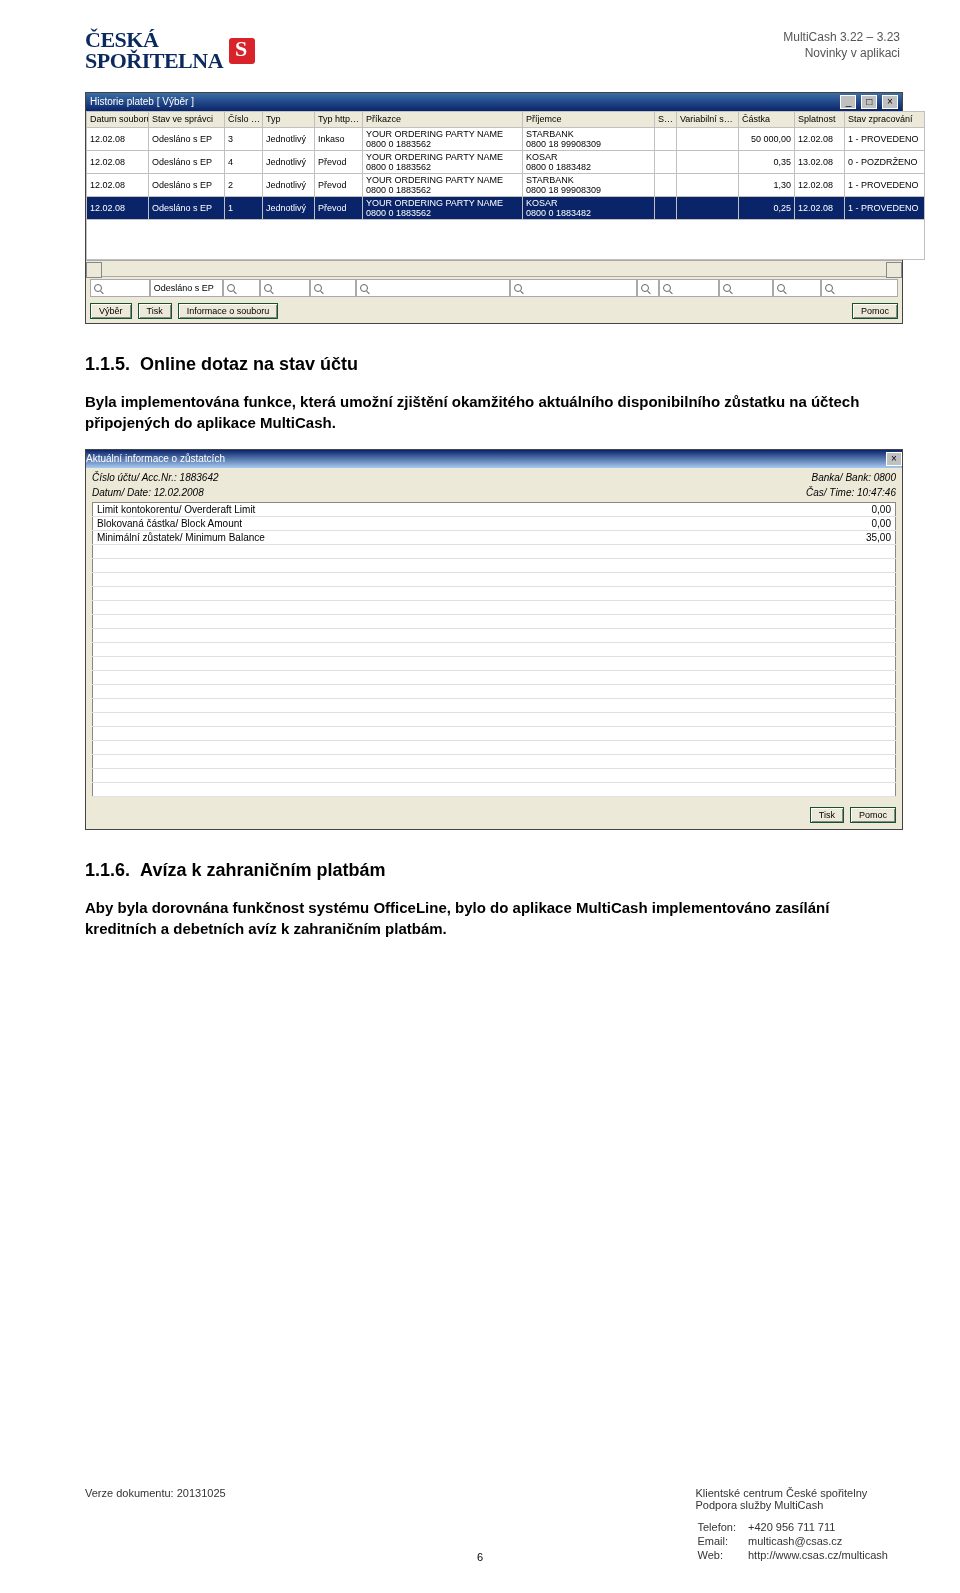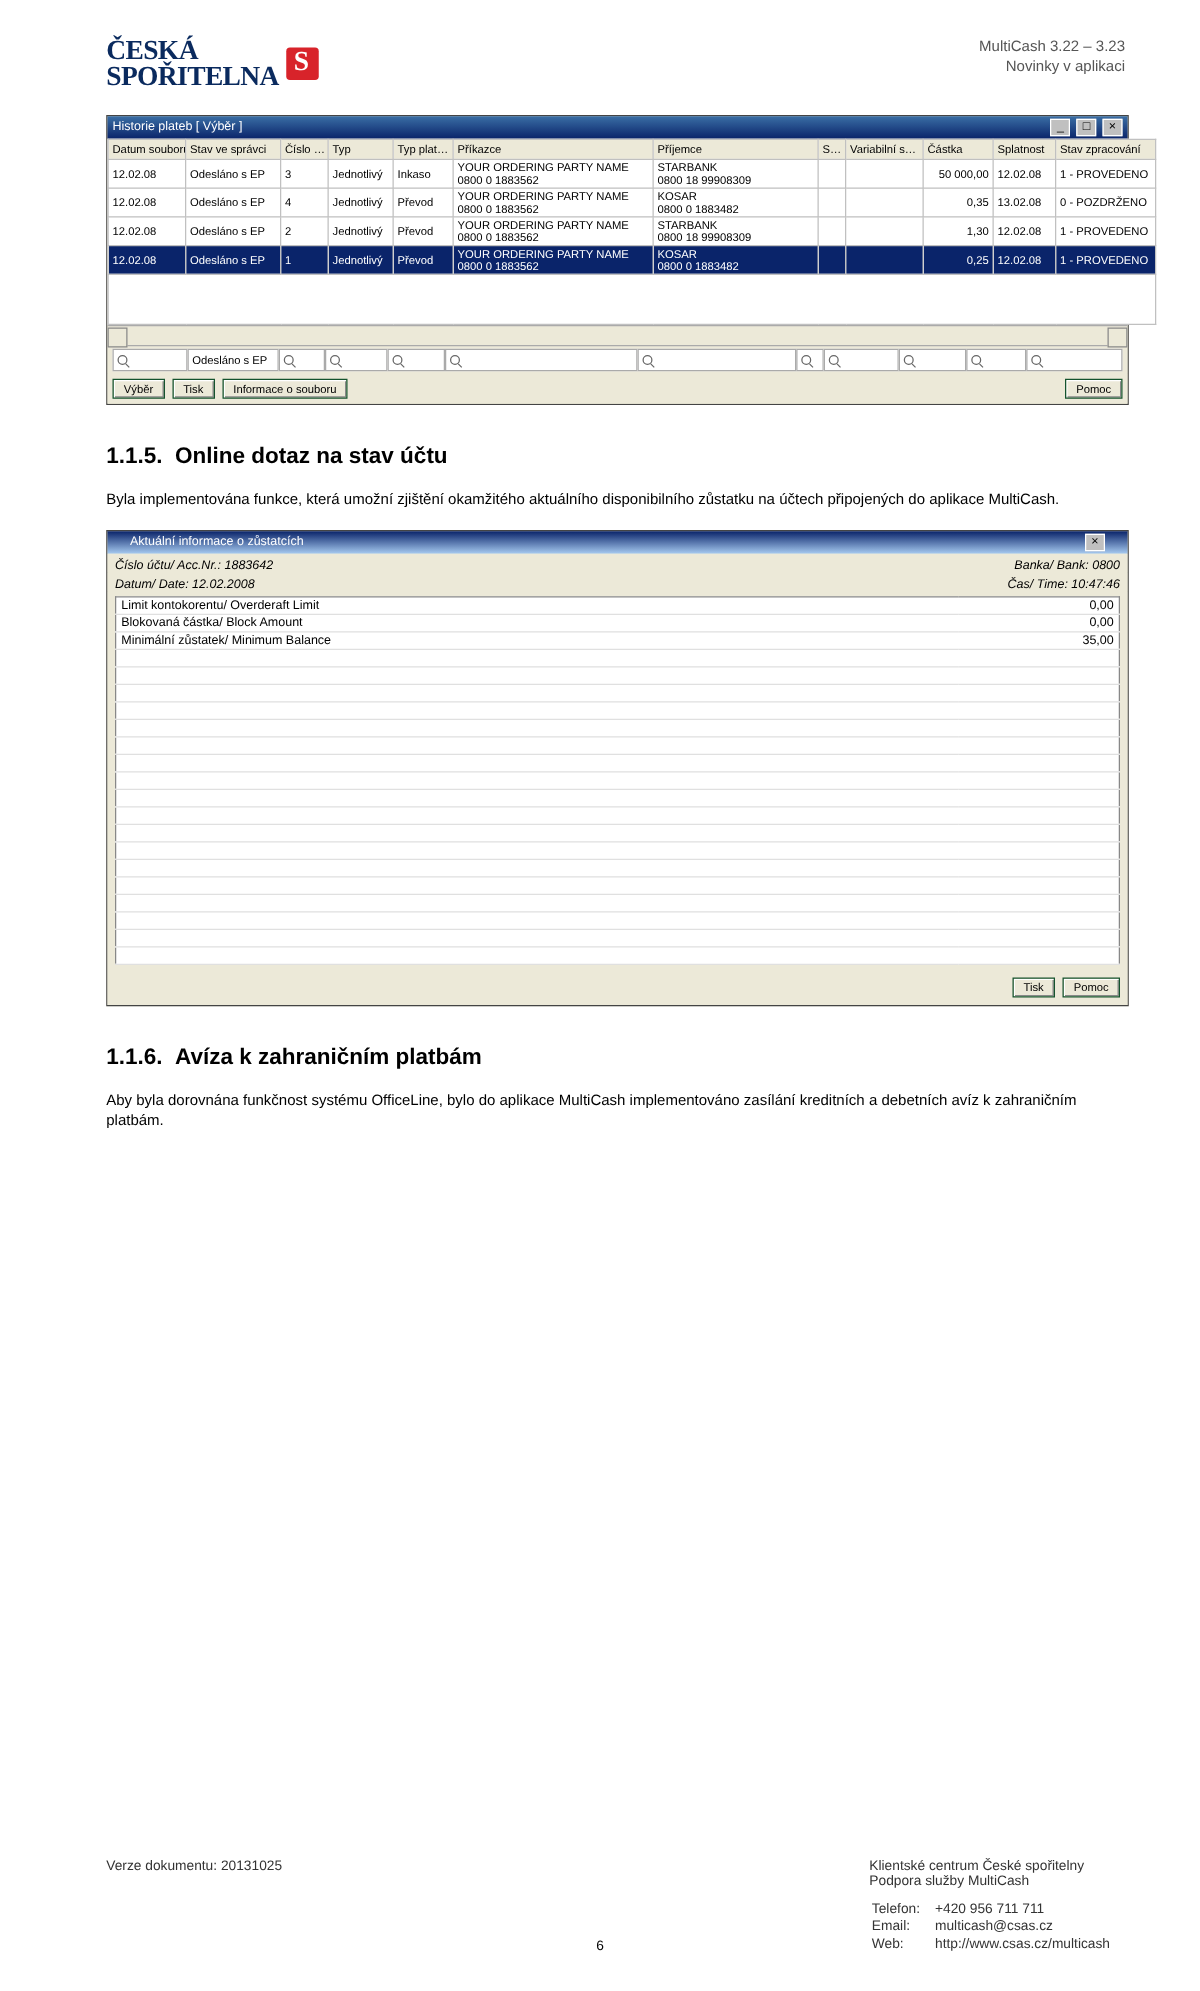--- a/index.html
+++ b/index.html
@@ -172,38 +172,39 @@
   }
   .mag:after { content: ""; position: absolute; width: 4px; height: 1px; background: #666; bottom: -2px; right: -3px; transform: rotate(45deg); }
 
   
   .section-num {
     font-size: 18px;
     font-weight: bold;
     margin: 24px 0 16px 0;
   }
   .section-body {
-    font-size: 12px;
+    font-size: 15px;
     line-height: 1.4;
     margin-bottom: 16px;
+    font-weight: bold;
   }
 
   
   .shot2 {
     width: 818px;
     margin: 0 auto 30px auto;
     border: 1px solid #444;
     background: #ece9d8;
     font-family: Tahoma, Arial, sans-serif;
     font-size: 10px;
   }
   .titlebar2 {
     background: linear-gradient(#0a246a, #a6caf0);
     color: #fff;
-    padding: 2px 18px;
+    padding: 2px 0;
     display: flex;
     justify-content: space-between;
     align-items: center;
     font-size: 10px;
   }
   .titlebar2 .x { width: 16px; height: 14px; border: 1px solid #fff; background: #c0c0c0; text-align: center; line-height: 12px; color: #000; }
   .info-header {
     background: #ece9d8;
     padding: 4px 6px 0 6px;
     display: flex;
@@ -301,21 +302,21 @@
           <col style="width:56px">
           <col style="width:50px">
           <col style="width:80px">
       </colgroup>
       <thead>
         <tr>
           <th>Datum souboru</th>
           <th>Stav ve správci</th>
           <th>Číslo …</th>
           <th>Typ</th>
-          <th>Typ plat…</th>
+          <th>Typ http…</th>
           <th>Příkazce</th>
           <th>Příjemce</th>
           <th>S…</th>
           <th>Variabilní s…</th>
           <th>Částka</th>
           <th>Splatnost</th>
           <th>Stav zpracování</th>
         </tr>
       </thead>
       <tbody id="grid1-body">

